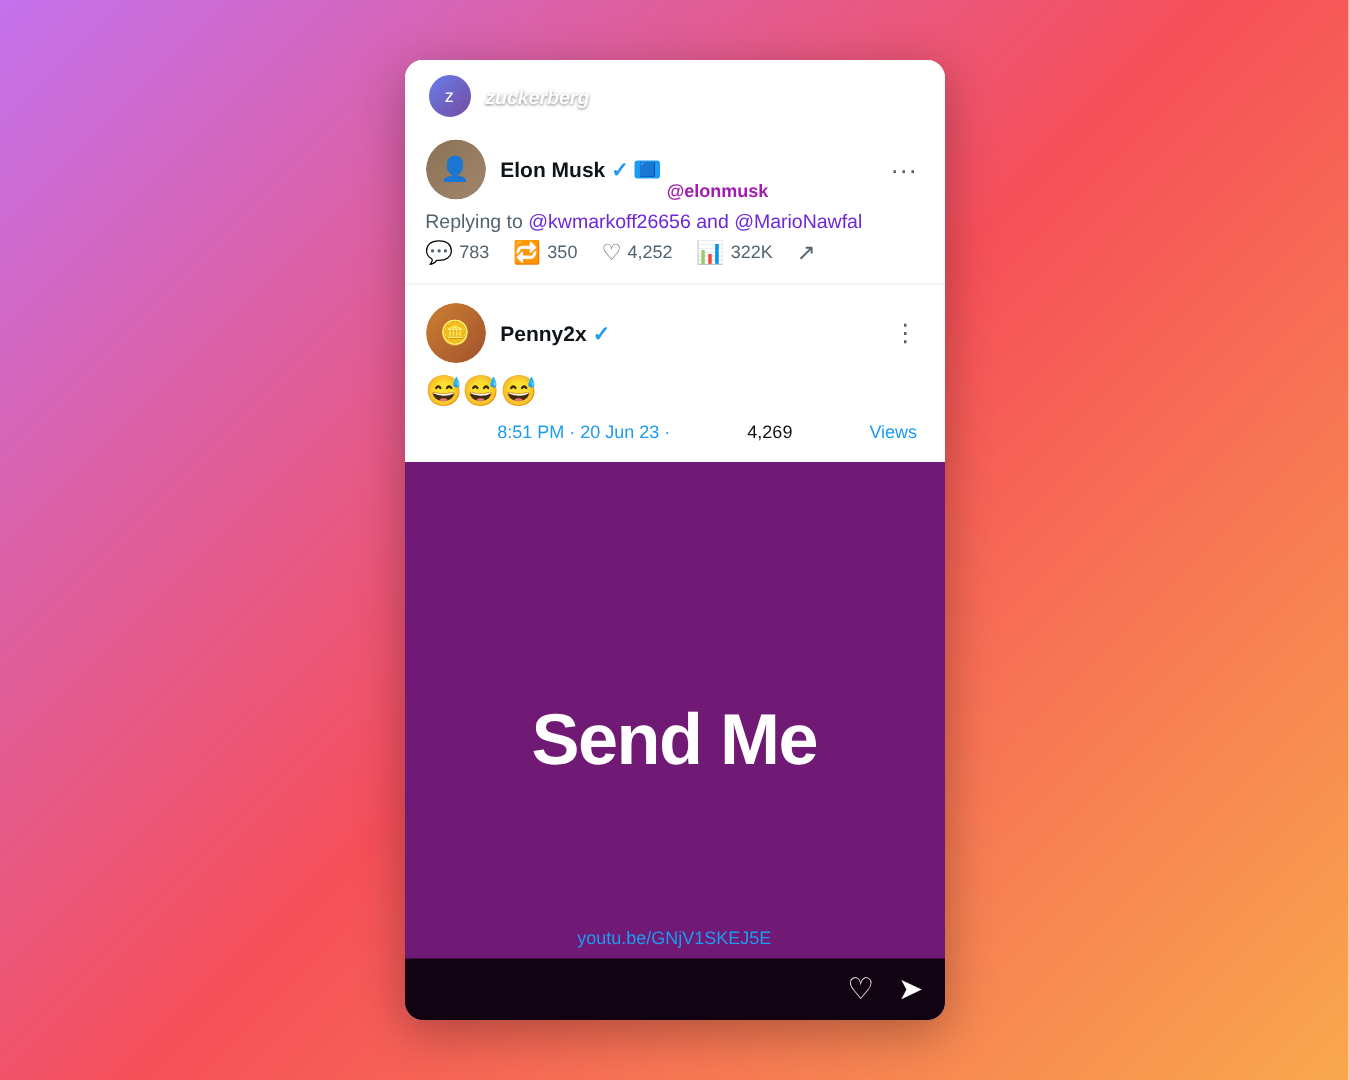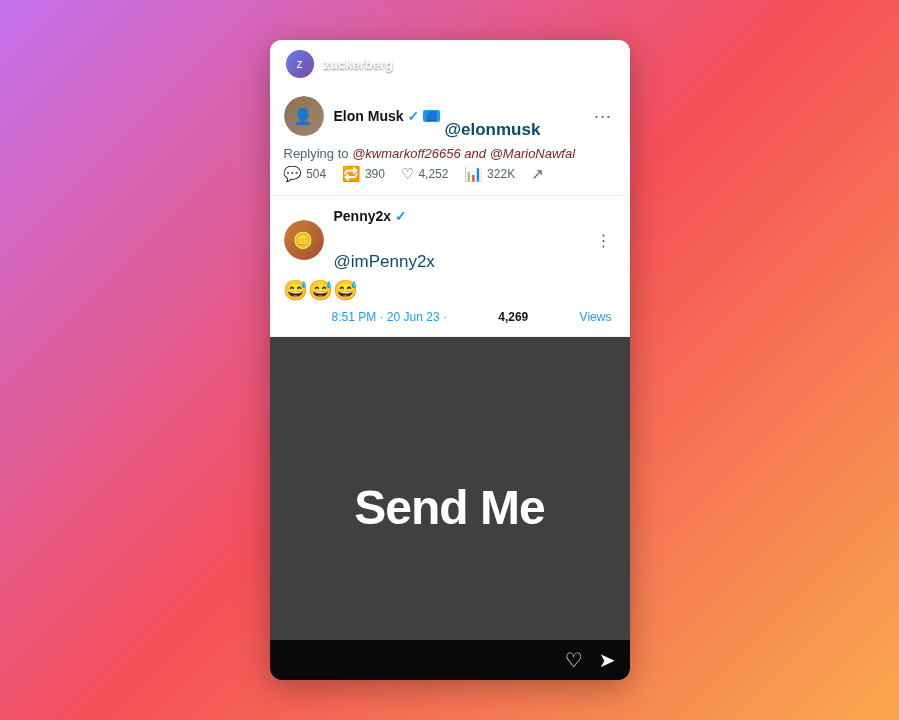--- a/index.html
+++ b/index.html
@@ -116,42 +116,41 @@
     .blue-badge {
       background: #1d9bf0;
       color: white;
       font-size: 9px;
       padding: 1px 3px;
       border-radius: 2px;
       font-weight: bold;
     }
 
     .username {
-      font-size: 17px;
-      color: #0c4a6e;
+      font-size: 12px;
+      color: #a21caf;
       margin-top: 28px;
     }
 
     .more-options {
       color: #536471;
       font-size: 18px;
       cursor: pointer;
       padding: 0 4px;
     }
 
     .reply-to {
       font-size: 13px;
       color: #536471;
       margin-bottom: 4px;
     }
 
     .reply-to a {
-      color: #7f1d1d;
+      color: #6d28d9;
       text-decoration: none;
-      font-style: italic;
     }
 
     .tweet-text {
       font-size: 14px;
       color: #0f1419;
       line-height: 1.4;
       margin-bottom: 10px;
     }
 
     .tweet-actions {
@@ -174,21 +173,21 @@
 
     
     .tweet-section-2 {
       padding: 12px 14px;
       border-bottom: 1px solid #eff3f4;
     }
 
     
     .send-location-section {
       flex: 1;
-      background: #404040;
+      background: #701a75;
       display: flex;
       flex-direction: column;
       align-items: center;
       justify-content: center;
       position: relative;
       min-height: 200px;
     }
 
     .send-location-text {
       color: #fff;
@@ -274,20 +273,21 @@
       font-size: 12px;
       color: white;
       border: 2px solid white;
     }
 
     .story-username {
       color: #fff;
       font-size: 13px;
       font-weight: 600;
       text-shadow: 0 1px 2px rgba(0,0,0,0.5);
+      font-style: italic;
     }
   </style>
 </head>
 <body>
 
 <div class="phone-frame">
 
   <div class="progress-bar-container">
     <div class="progress-bar-fill"></div>
   </div>
@@ -316,25 +316,25 @@
       </div>
       <div class="reply-to">
         <span>Replying to</span>
         <a href="#">
           <span>@kwmarkoff26656 and @MarioNawfal</span>
         </a>
       </div>
       <div class="tweet-actions">
         <div class="action-item">
           <span class="action-icon">💬</span>
-          <span>504</span>
+          <span>783</span>
         </div>
         <div class="action-item">
           <span class="action-icon">🔁</span>
-          <span>390</span>
+          <span>350</span>
         </div>
         <div class="action-item">
           <span class="action-icon">♡</span>
           <span>4,252</span>
         </div>
         <div class="action-item">
           <span class="action-icon">📊</span>
           <span>322K</span>
         </div>
         <div class="action-item">
@@ -346,35 +346,35 @@
     <div class="tweet-section-2">
       <div class="tweet-header">
         <div class="avatar">
           <div class="avatar-penny">🪙</div>
         </div>
         <div class="user-info">
           <div class="user-name-row">
             <span>Penny2x</span>
             <span class="verified-badge" style="color:#1d9bf0;">✓</span>
           </div>
-          <div class="username">@imPenny2x</div>
         </div>
         <span class="more-options" style="color:#536471; font-size:16px;">⋮</span>
       </div>
       <div class="emoji-row">😅😅😅</div>
       <div class="tweet-timestamp">
-        <span>8:51 PM · 20 Jun 23 · </span><span style="color:#0f1419; font-weight:700;">4,269</span> <span>Views</span>
+        <span>8:51 PM · 20 Jun 23 · </span><span style="color:#0f1419; font-weight:400;">4,269</span> <span>Views</span>
       </div>
     </div>
 
     <div class="send-location-section" style="flex:1; position:relative;">
       <div class="send-location-text">
         <span>Send Me</span><br>
       </div>
 
+      <div class="youtube-link" style="position:absolute; bottom:44px; left:0; right:0; text-align:center; color:#1d9bf0; font-size:12px;">youtu.be/GNjV1SKEJ5E</div>
 
       <div class="bottom-bar">
         <div style="flex:1;"></div>
         <div class="bottom-icons">
           <span class="bottom-icon">♡</span>
           <span class="bottom-icon">➤</span>
         </div>
       </div>
     </div>
 

